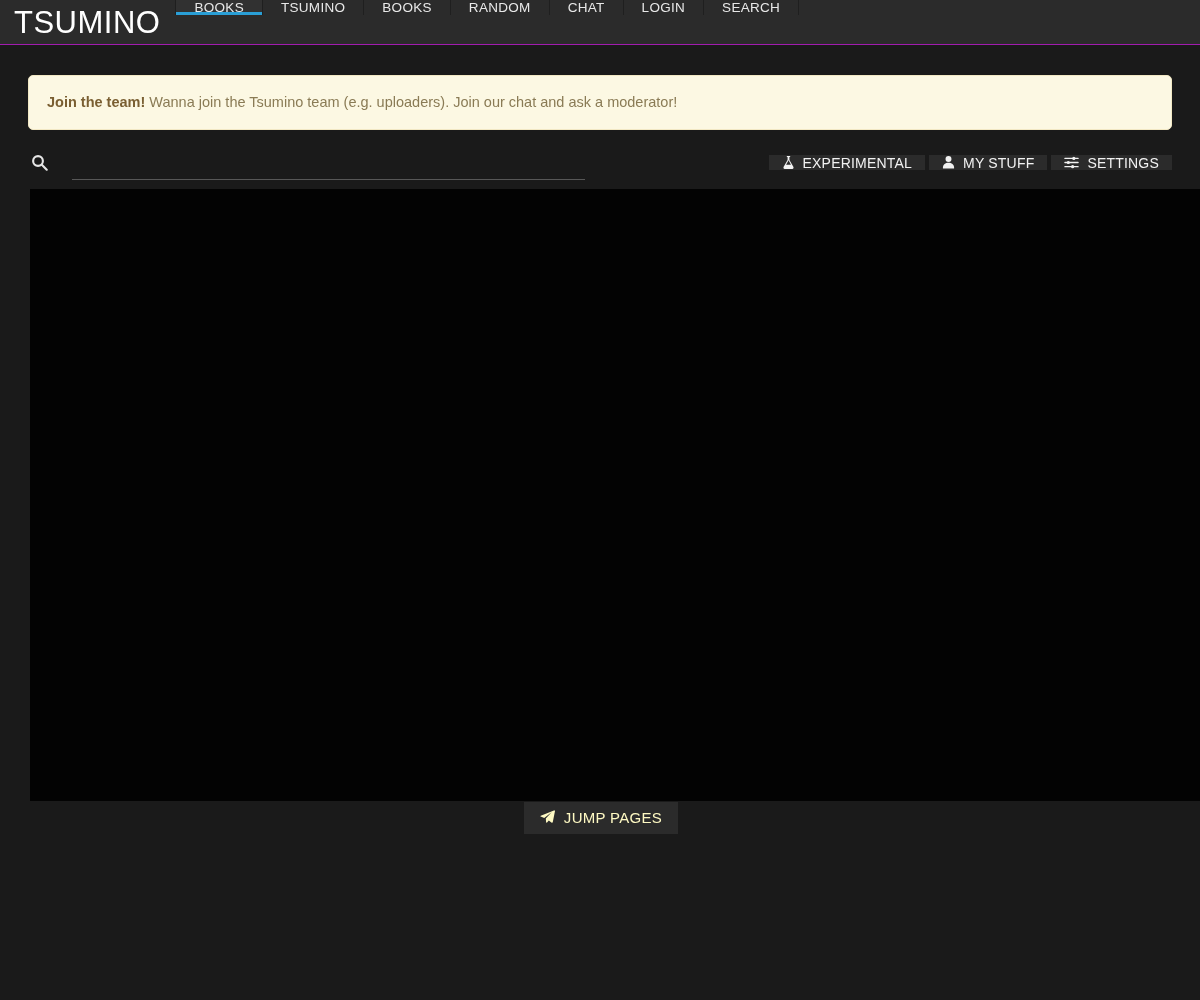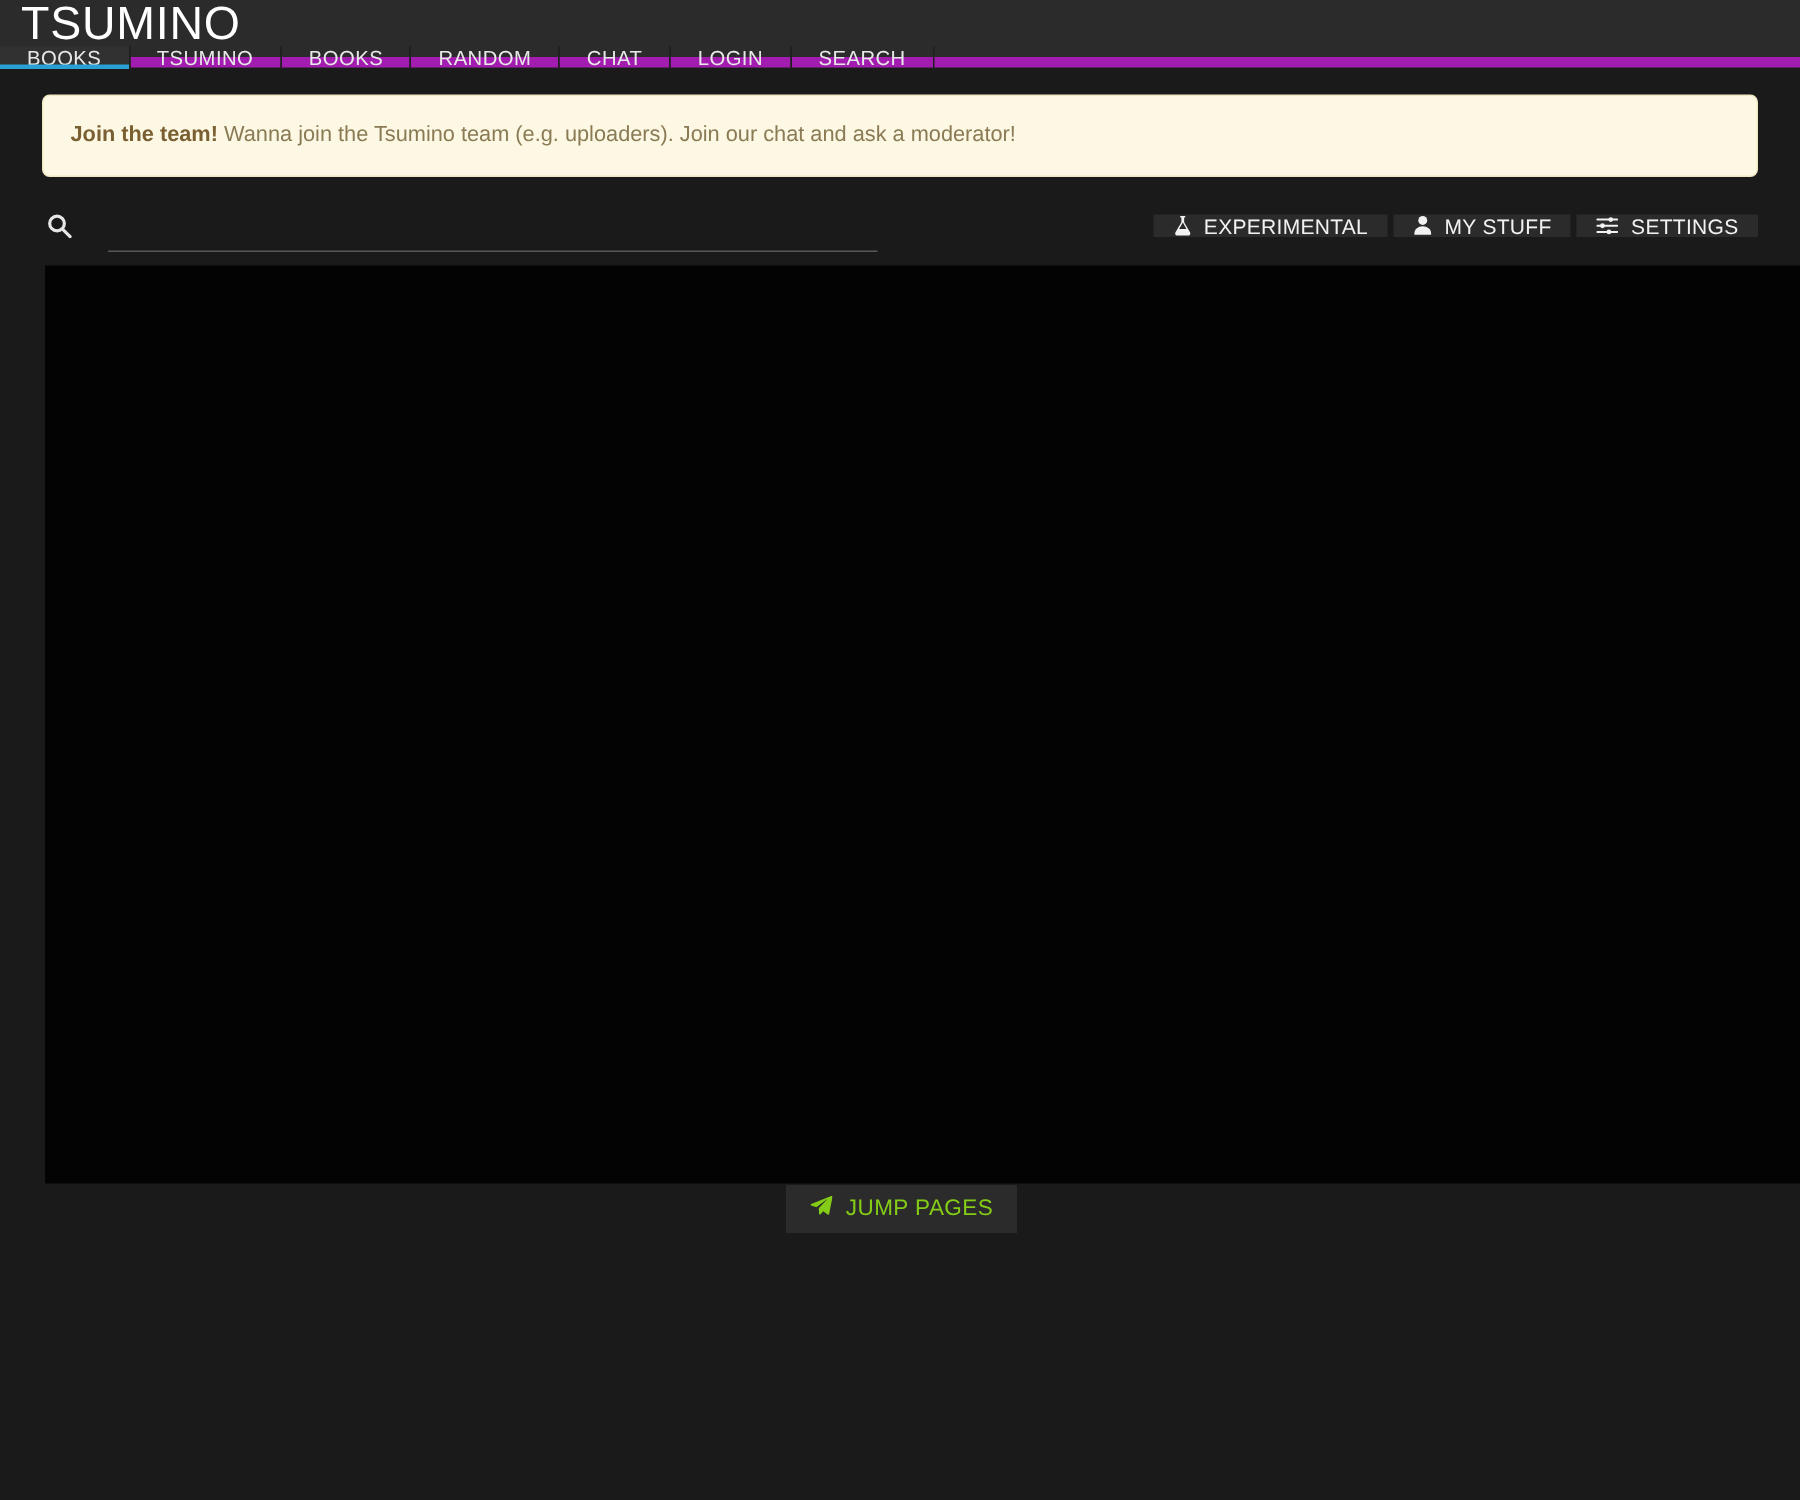--- a/index.html
+++ b/index.html
@@ -10,22 +10,21 @@
     font-family: "Liberation Sans", sans-serif;
     overflow: hidden;
   }
 
   
   .navbar {
     height: 45px;
     background: #2b2b2b;
     display: flex;
     align-items: stretch;
-    border-bottom: 7px solid #a21caf;
-    flex-direction: column;
+    border-bottom: 1px solid #a21caf;
   }
   .brand {
     display: flex;
     align-items: center;
     padding: 0 16px 0 14px;
     color: #ffffff;
     font-size: 31px;
     letter-spacing: 0.5px;
     line-height: 1;
     white-space: nowrap;
@@ -52,21 +51,21 @@
   }
   .nav-item.active::after {
     content: "";
     position: absolute;
     left: 0; right: 0; bottom: 0;
     height: 3px;
     background: #2a9fd6;
   }
 
   
-  .page { padding: 0 28px; }
+  .page { padding: 12px 28px; }
 
   
   .alert {
     margin-top: 18px;
     background: #fcf8e3;
     border: 1px solid #f2e8c4;
     border-radius: 5px;
     padding: 17px 18px;
     color: #8a6d3b;
     font-size: 14.5px;
@@ -143,21 +142,21 @@
     display: flex;
     justify-content: center;
     margin-top: 1px;
     width: 1144px;
   }
   .jump-btn {
     display: flex;
     align-items: center;
     gap: 9px;
     background: #2b2b2b;
-    color: #84cc16;
+    color: #fef9c3;
     border: none;
     height: 32px;
     padding: 0 16px;
     font-size: 15px;
     letter-spacing: 0.3px;
     cursor: pointer;
     font-family: "Liberation Sans", sans-serif;
     margin-left: 2px;
   }
 </style>

